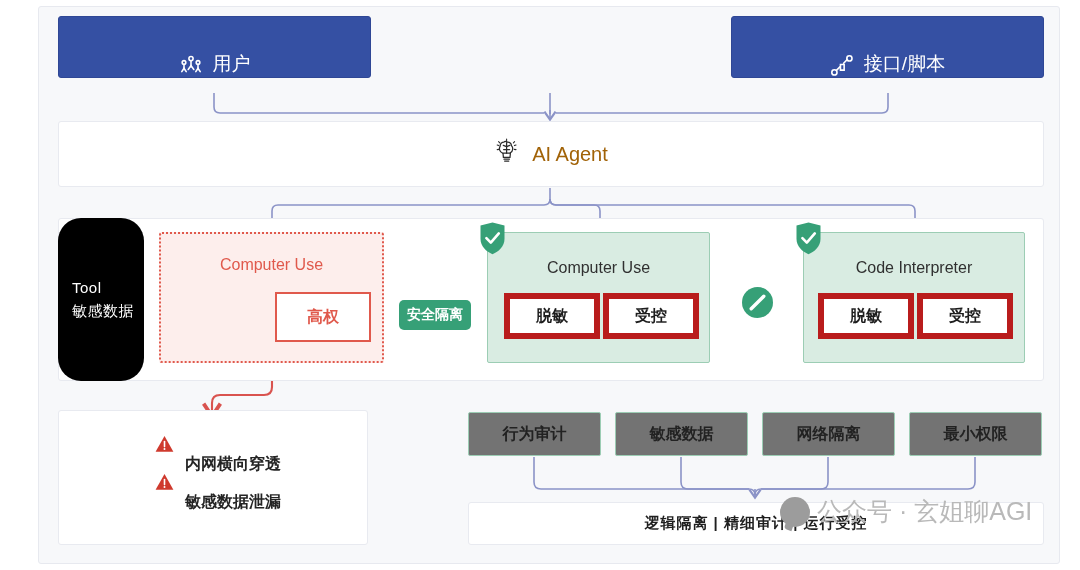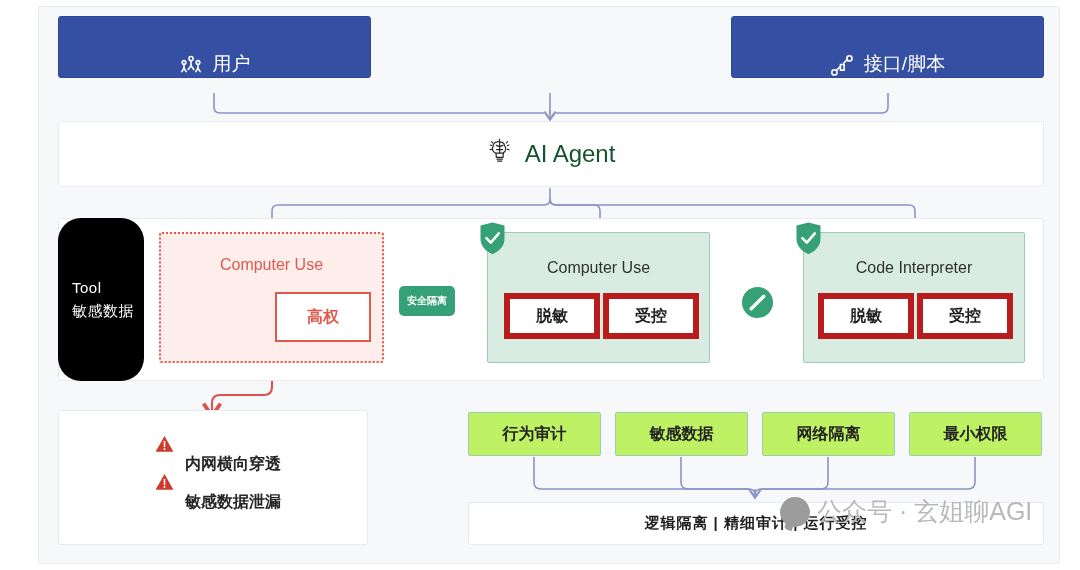--- a/index.html
+++ b/index.html
@@ -68,22 +68,22 @@
     background: #ffffff;
     border: 1px solid #e8eaf0;
     border-radius: 3px;
     display: flex;
     align-items: center;
     justify-content: center;
     gap: 12px;
     box-sizing: border-box;
   }
   #agent-band .label {
-    font-size: 24px;
-    color: #14532d;
+    font-size: 20px;
+    color: #a16207;
   }
 
   
   #tool-band {
     position: absolute;
     left: 58px;
     top: 218px;
     width: 986px;
     height: 163px;
     background: #ffffff;
@@ -145,27 +145,27 @@
     font-weight: bold;
     box-sizing: border-box;
   }
   #risk-chip-1 { left: 14px; }
   #risk-chip-2 { left: 114px; }
 
   
   #iso-pill {
     position: absolute;
     left: 399px;
-    top: 286px;
-    width: 56px;
+    top: 300px;
+    width: 72px;
     height: 30px;
     background: #36a077;
     border-radius: 5px;
     color: #ffffff;
-    font-size: 10px;
+    font-size: 14px;
     font-weight: bold;
     display: flex;
     align-items: center;
     justify-content: center;
     box-sizing: border-box;
   }
 
   
   .safe-group {
     position: absolute;
@@ -249,21 +249,21 @@
     font-weight: bold;
     margin-top: 36px;
   }
 
   
   .ctrl-chip {
     position: absolute;
     top: 412px;
     width: 133px;
     height: 44px;
-    background: #bef264;
+    background: #737373;
     border: 1px solid #9ccdb4;
     border-radius: 2px;
     display: flex;
     align-items: center;
     justify-content: center;
     font-size: 16px;
     font-weight: bold;
     color: #222222;
     box-sizing: border-box;
   }

